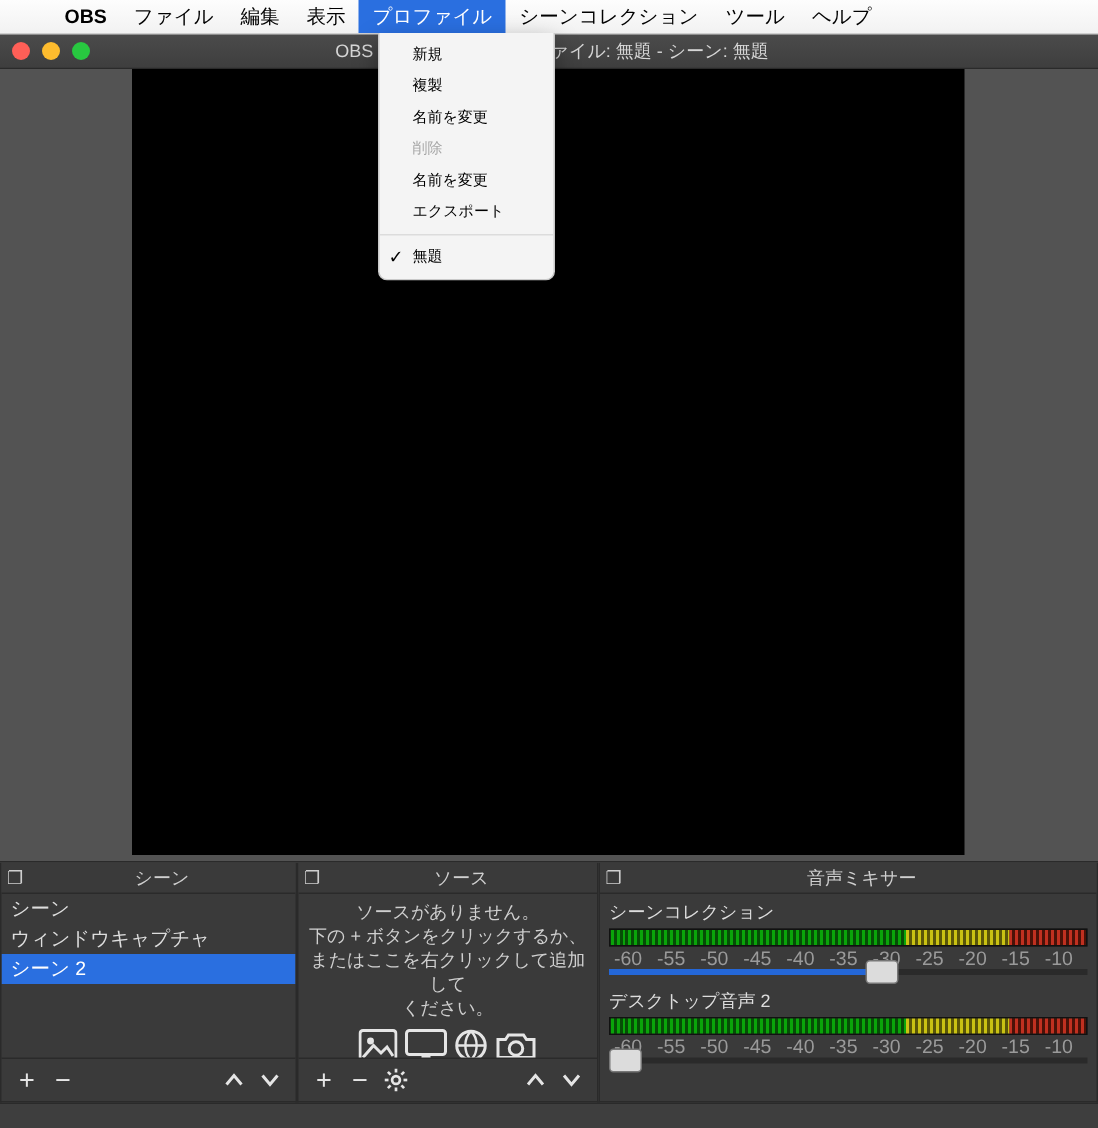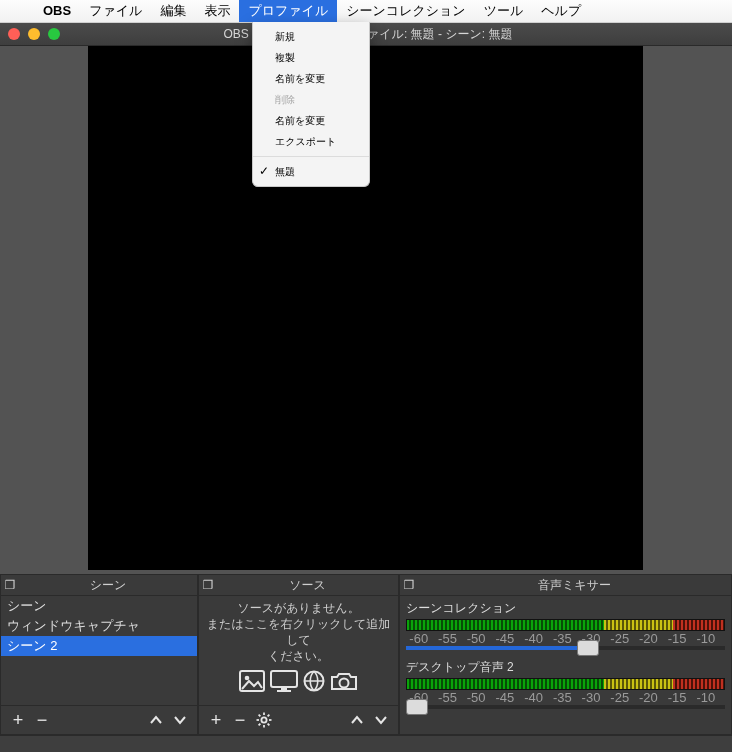--- a/index.html
+++ b/index.html
@@ -276,20 +276,21 @@
     </div>
 
     <div class="panel sources">
       <div class="panel-header">
         <div class="dock-icon">❐</div>
         <div class="ptitle">ソース</div>
       </div>
       <div class="panel-body">
         <div class="sources-hint">
           <div>ソースがありません。</div>
+          <div>下の + ボタンをクリックするか、</div>
           <div>またはここを右クリックして追加して</div>
           <div>ください。</div>
         </div>
         <div class="sources-icons">
           <svg width="26" height="22">
               <rect x="1" y="1" width="24" height="20" rx="2" fill="none" stroke="#e5e5e5" stroke-width="2"></rect>
               <circle cx="8" cy="8" r="2.3" fill="#e5e5e5"></circle>
               <path d="M3 19 L10 11 L15 16 L19 12 L23 18" fill="none" stroke="#e5e5e5" stroke-width="2"></path>
             </svg>
           <svg width="30" height="22">

